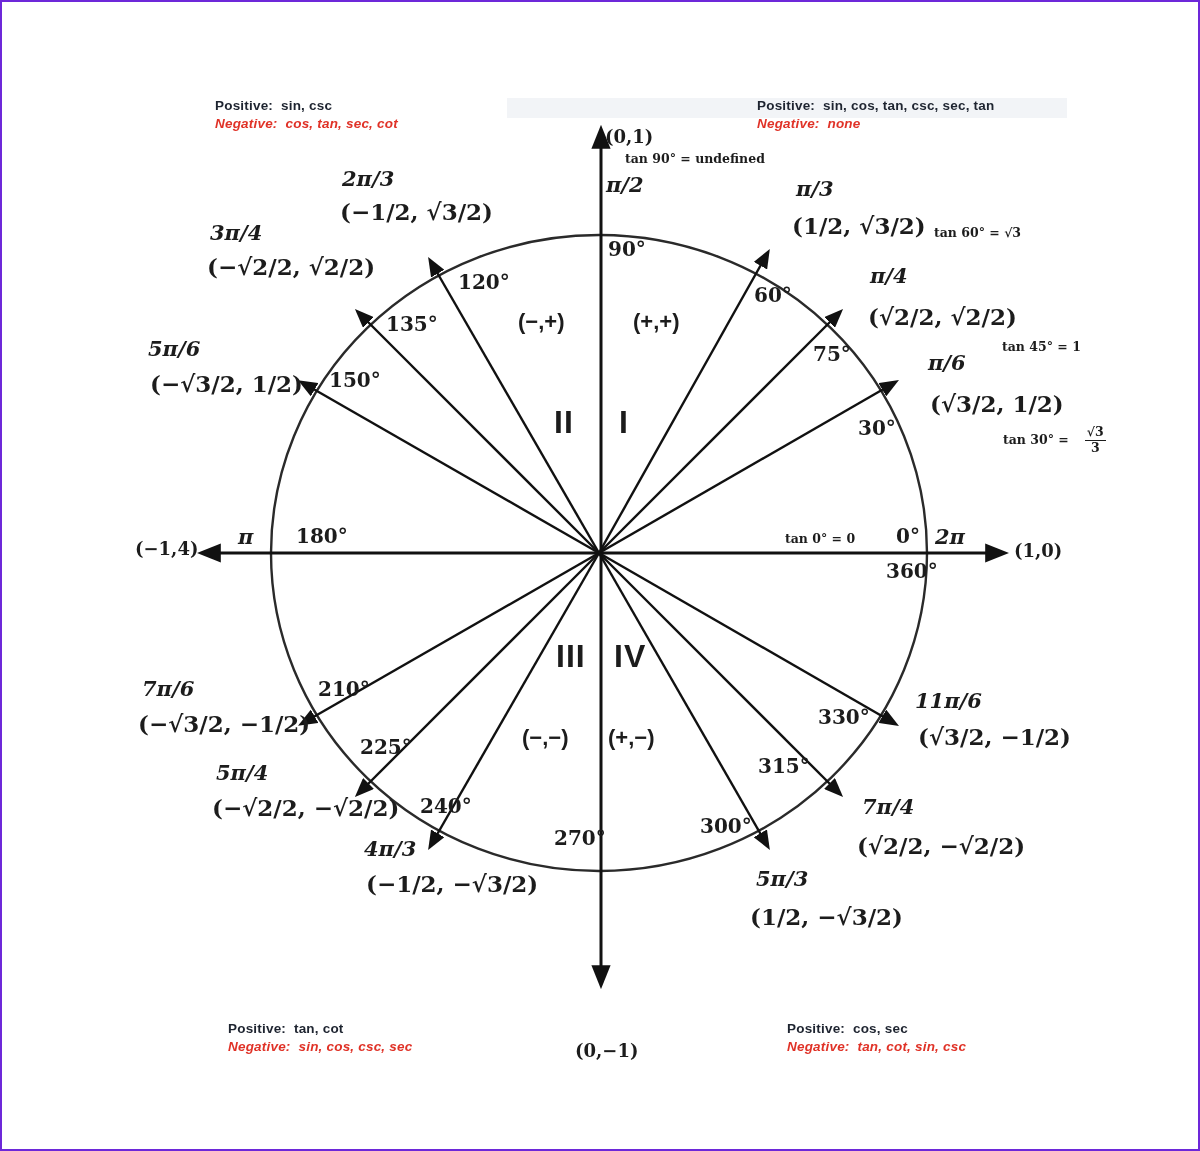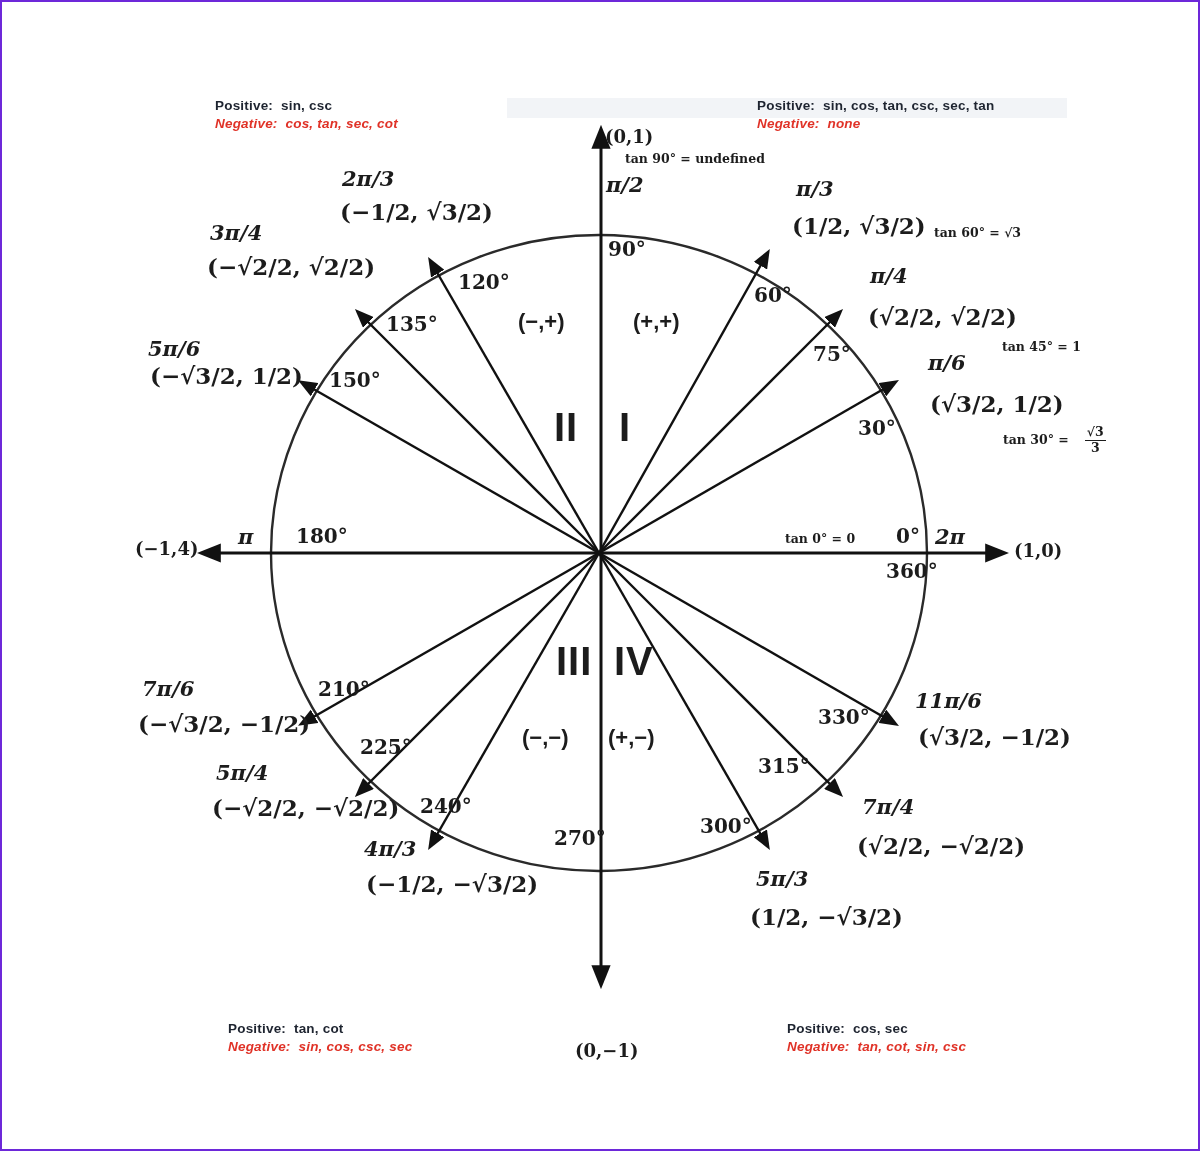--- a/index.html
+++ b/index.html
@@ -11,21 +11,21 @@
   .band{position:absolute;left:505px;top:96px;width:560px;height:20px;background:#f2f4f7;}
   .geom{position:absolute;left:0;top:0;width:1200px;height:1151px;}
   .lbl{position:absolute;white-space:pre;color:#1c1c1c;line-height:1.05;}
   .coord{font-family:"DejaVu Serif",serif;font-weight:700;font-size:23px;}
   .coordsm{font-family:"DejaVu Serif",serif;font-weight:700;font-size:18px;}
   .rad{font-family:"DejaVu Serif",serif;font-weight:700;font-style:italic;font-size:21px;}
   .deg{font-family:"DejaVu Serif",serif;font-weight:700;font-size:20px;}
   .tnote{font-family:"DejaVu Serif",serif;font-weight:700;font-size:12.5px;}
   .note{font-weight:700;font-size:13.5px;color:#1e2430;letter-spacing:.2px;}
   .note.neg{color:#e03227;font-style:italic;}
-  .quad{font-weight:700;font-size:40px;letter-spacing:1px;}
+  .quad{font-weight:700;font-size:32px;letter-spacing:1px;}
   .sign{font-weight:700;font-size:22px;}
   .tanfrac{display:flex;align-items:center;gap:12px;}
   .frac{display:inline-flex;flex-direction:column;align-items:center;margin-left:4px;line-height:1;}
   .fnum{border-bottom:1.6px solid #1c1c1c;padding:0 2px 1px;}
   .fden{padding-top:1px;}
 </style>
 </head>
 <body>
 
 <div class="page">
@@ -101,21 +101,21 @@
 
   <span class="lbl rad" style="left:340px;top:166px">2π/3</span>
   <span class="lbl coord" style="left:338px;top:198px">(−1/2, √3/2)</span>
   <span class="lbl deg" style="left:456px;top:270px">120°</span>
 
   <span class="lbl rad" style="left:208px;top:220px">3π/4</span>
   <span class="lbl coord" style="left:205px;top:253px">(−√2/2, √2/2)</span>
   <span class="lbl deg" style="left:384px;top:312px">135°</span>
 
   <span class="lbl rad" style="left:146px;top:336px">5π/6</span>
-  <span class="lbl coord" style="left:148px;top:362px">(−√3/2, 1/2)</span>
+  <span class="lbl coord" style="left:148px;top:370px">(−√3/2, 1/2)</span>
   <span class="lbl deg" style="left:327px;top:368px">150°</span>
 
   <span class="lbl coordsm" style="left:133px;top:538px">(−1,4)</span>
   <span class="lbl rad" style="left:236px;top:524px">π</span>
   <span class="lbl deg" style="left:294px;top:524px">180°</span>
   <span class="lbl tnote" style="left:783px;top:530px">tan 0° = 0</span>
   <span class="lbl deg" style="left:894px;top:524px">0°</span>
   <span class="lbl deg" style="left:884px;top:559px">360°</span>
   <span class="lbl rad" style="left:933px;top:524px">2π</span>
   <span class="lbl coordsm" style="left:1012px;top:540px">(1,0)</span>

